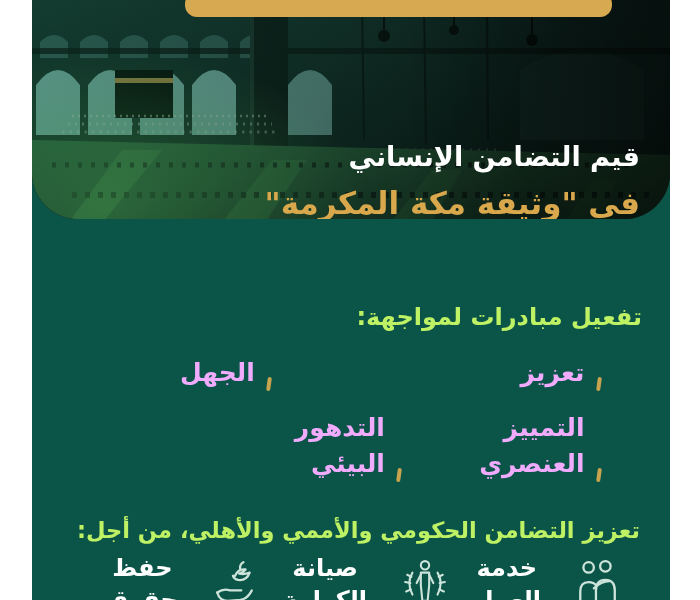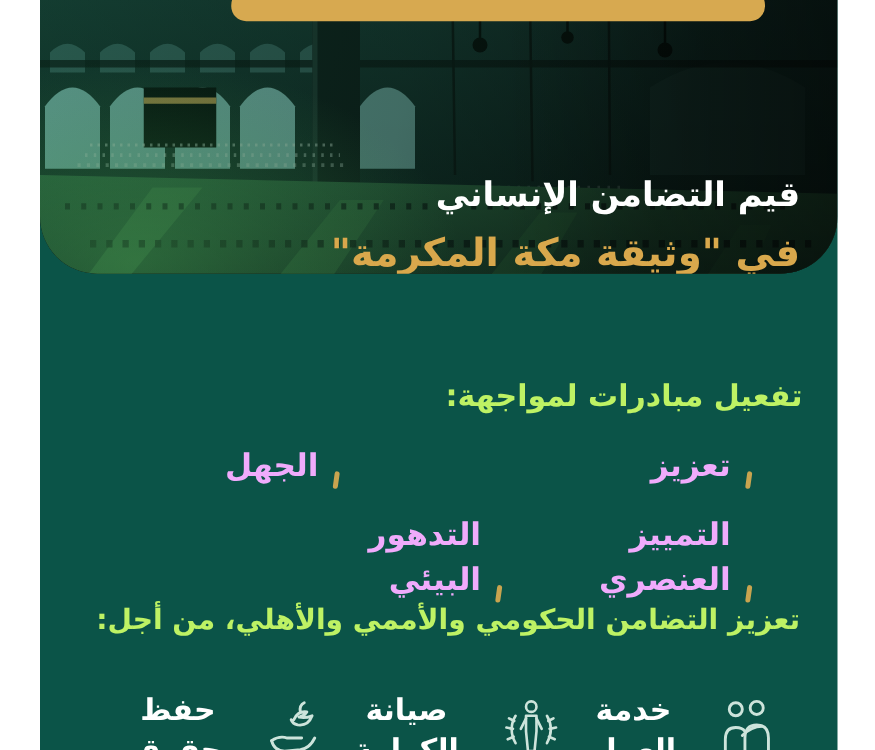--- a/index.html
+++ b/index.html
@@ -30,21 +30,21 @@
   }
   .titles{position:absolute; right:30px; top:136px; text-align:right; direction:rtl;}
   .title-1{color:#ffffff; font-size:27px; font-weight:600; line-height:42px; letter-spacing:0;}
   .title-2{color:#D9A84C; font-size:31px; font-weight:700; line-height:50px;}
   
   .heading{
     position:absolute; color:#bef264; font-weight:700; direction:rtl; text-align:right;
     margin:0;
   }
   .heading.h1{top:300px; right:28px; font-size:24px; line-height:34px;}
-  .heading.h2{top:480px; right:30px; left:40px; font-size:22.5px; line-height:32px;}
+  .heading.h2{top:514px; right:30px; left:40px; font-size:22.5px; line-height:32px;}
   .list-row{
     position:absolute; display:flex; direction:rtl; justify-content:space-between;
     align-items:flex-start;
   }
   .row1{top:355px; right:70px; left:148px;}
   .row2{top:410px; right:70px; left:190px;}
   .list-item{display:flex; direction:rtl; align-items:flex-end; gap:12px;
     color:#f0abfc; font-size:25px; font-weight:700; line-height:36px;}
   .tick{flex:0 0 auto; width:3.5px; height:14px; margin-top:6px;
     background:#C9A44F; border-radius:2px; transform:rotate(8deg);}

